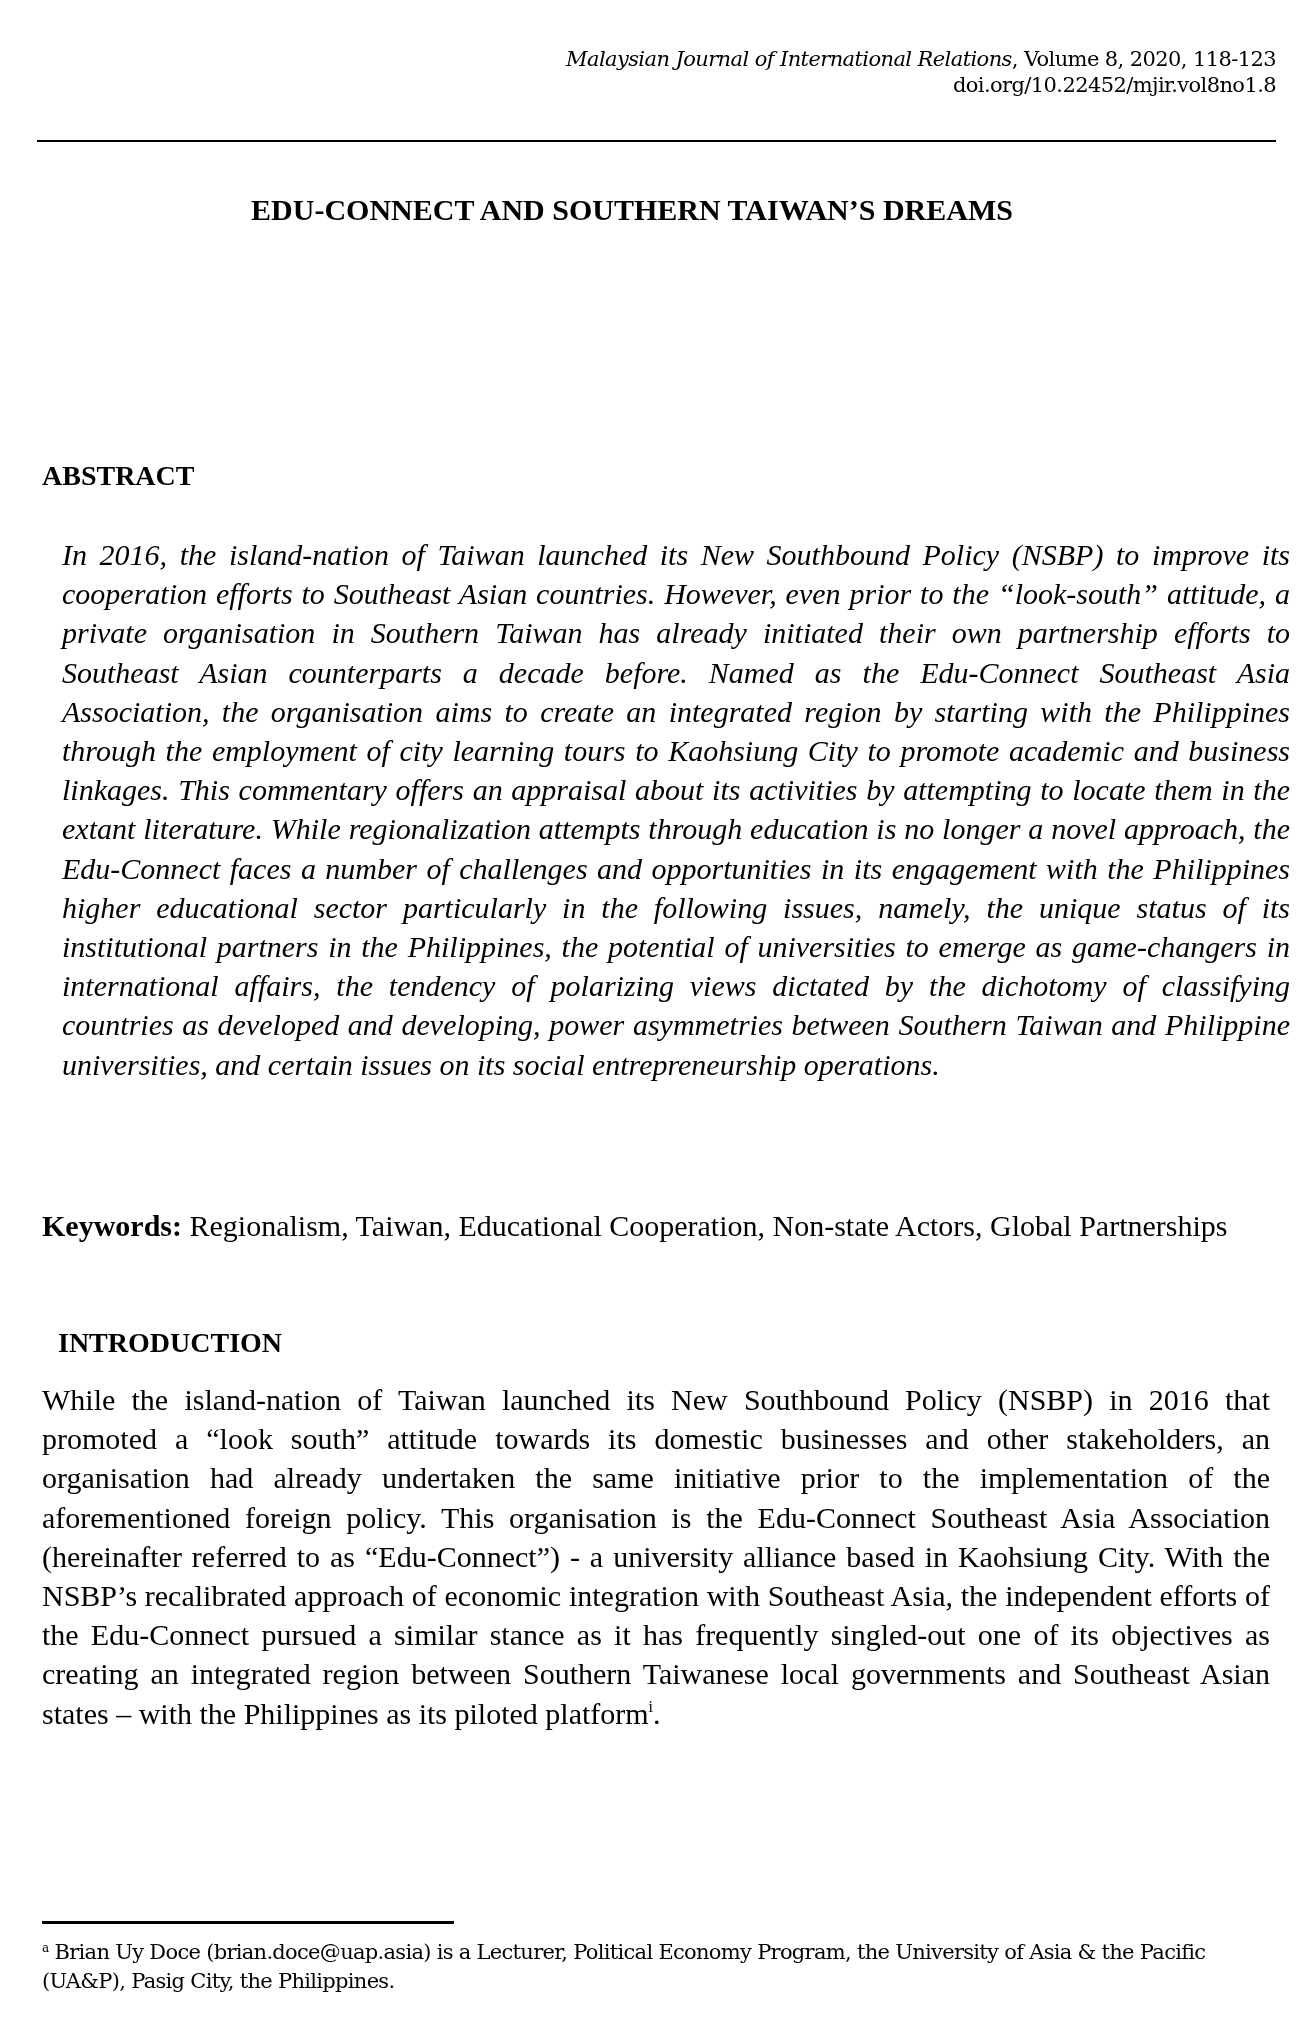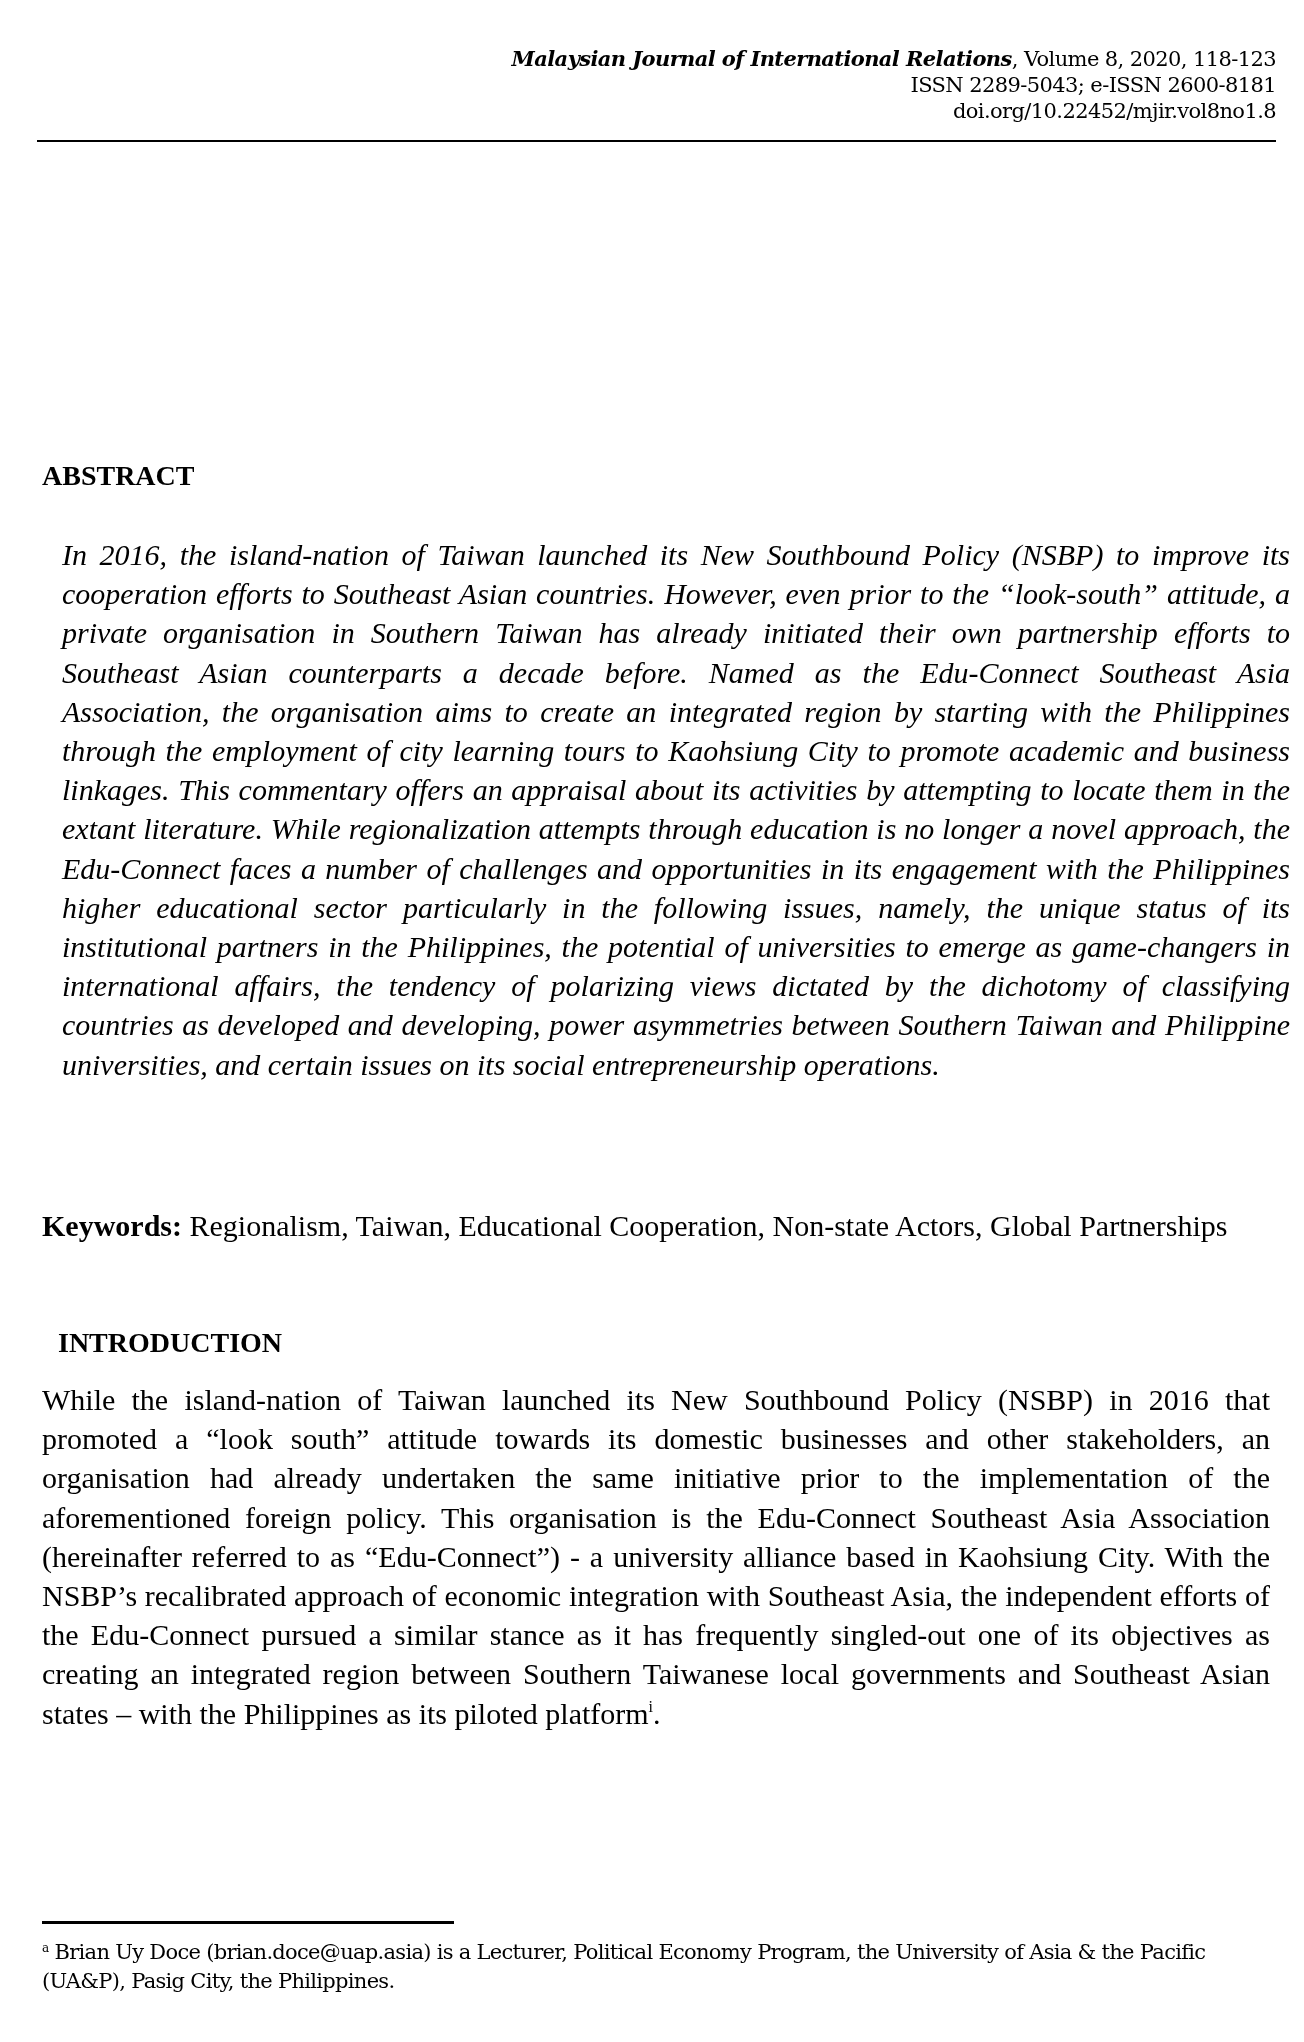--- a/index.html
+++ b/index.html
@@ -1,20 +1,20 @@
 <!DOCTYPE html>
 <html><head>
 <meta charset="utf-8">
 <style>
   html, body { margin: 0; padding: 0; background: #ffffff; }
   body { width: 1304px; height: 2042px; position: relative; overflow: hidden; color: #000; font-family: "Liberation Serif", "DejaVu Serif", serif; }
   .page { position: absolute; left: 0; top: 0; width: 1304px; height: 2042px; }
 
   .running-header { position: absolute; right: 28px; top: 46px; text-align: right; font-family: "DejaVu Serif", serif; font-size: 21px; line-height: 26px; letter-spacing: -0.6px; }
-  .running-header .journal { font-style: italic; font-weight: bold; }
+  .running-header .journal { font-style: italic; }
   .header-rule { position: absolute; left: 37px; top: 140px; width: 1239px; height: 2px; background: #000; }
 
   .title { position: absolute; left: 0; top: 190px; width: 1304px; text-align: center; font-weight: bold; font-size: 30px; line-height: 40px; }
   .title .l1 { display: block; padding-right: 40px; }
   .title .l2 { display: block; padding-right: 140px; }
 
   .author { position: absolute; left: 0; top: 336px; width: 1304px; text-align: center; font-weight: bold; font-style: italic; font-size: 30px; padding-left: 50px; box-sizing: border-box; }
   .author .upright { font-style: normal; }
   .author sup { font-size: 17px; vertical-align: 13px; line-height: 0; }
 
@@ -33,26 +33,26 @@
   .footnote { position: absolute; left: 42px; top: 1938px; width: 1232px; font-family: "DejaVu Serif", serif; font-size: 21px; line-height: 29px; letter-spacing: -0.7px; }
   .footnote sup { font-size: 12px; vertical-align: 7px; line-height: 0; margin-right: 6px; }
 </style>
 </head>
 <body>
 
 <div class="page">
 
   <div class="running-header">
     <div><span class="journal">Malaysian Journal of International Relations</span><span>, Volume 8, 2020, 118-123</span></div>
-    <div>ISSN 2289-5043; e-ISSN 2600-8181</div>
     <div>doi.org/10.22452/mjir.vol8no1.8</div>
   </div>
   <div class="header-rule"></div>
 
   <div class="title">
+    <span class="l1">EDU-CONNECT AND SOUTHERN TAIWAN’S DREAMS</span>
   </div>
 
 
   <div class="section-heading abstract-heading">ABSTRACT</div>
   <div class="body-block abstract">In 2016, the island-nation of Taiwan launched its New Southbound Policy (NSBP) to improve its cooperation efforts to Southeast Asian countries. However, even prior to the “look-south” attitude, a private organisation in Southern Taiwan has already initiated their own partnership efforts to Southeast Asian counterparts a decade before. Named as the Edu-Connect Southeast Asia Association, the organisation aims to create an integrated region by starting with the Philippines through the employment of city learning tours to Kaohsiung City to promote academic and business linkages. This commentary offers an appraisal about its activities by attempting to locate them in the extant literature. While regionalization attempts through education is no longer a novel approach, the Edu-Connect faces a number of challenges and opportunities in its engagement with the Philippines higher educational sector particularly in the following issues, namely, the unique status of its institutional partners in the Philippines, the potential of universities to emerge as game-changers in international affairs, the tendency of polarizing views dictated by the dichotomy of classifying countries as developed and developing, power asymmetries between Southern Taiwan and Philippine universities, and certain issues on its social entrepreneurship operations.</div>
 
   <div class="body-block keywords"><span class="label">Keywords:</span><span> Regionalism, Taiwan, Educational Cooperation, Non-state Actors, Global Partnerships</span></div>
 
   <div class="section-heading intro-heading">INTRODUCTION</div>
   <div class="body-block intro"><span>While the island-nation of Taiwan launched its New Southbound Policy (NSBP) in 2016 that promoted a “look south” attitude towards its domestic businesses and other stakeholders, an organisation had already undertaken the same initiative prior to the implementation of the aforementioned foreign policy. This organisation is the Edu-Connect Southeast Asia Association (hereinafter referred to as “Edu-Connect”) - a university alliance based in Kaohsiung City. With the NSBP’s recalibrated approach of economic integration with Southeast Asia, the independent efforts of the Edu-Connect pursued a similar stance as it has frequently singled-out one of its objectives as creating an integrated region between Southern Taiwanese local governments and Southeast Asian states – with the Philippines as its piloted platform</span><sup>i</sup><span>.</span></div>

